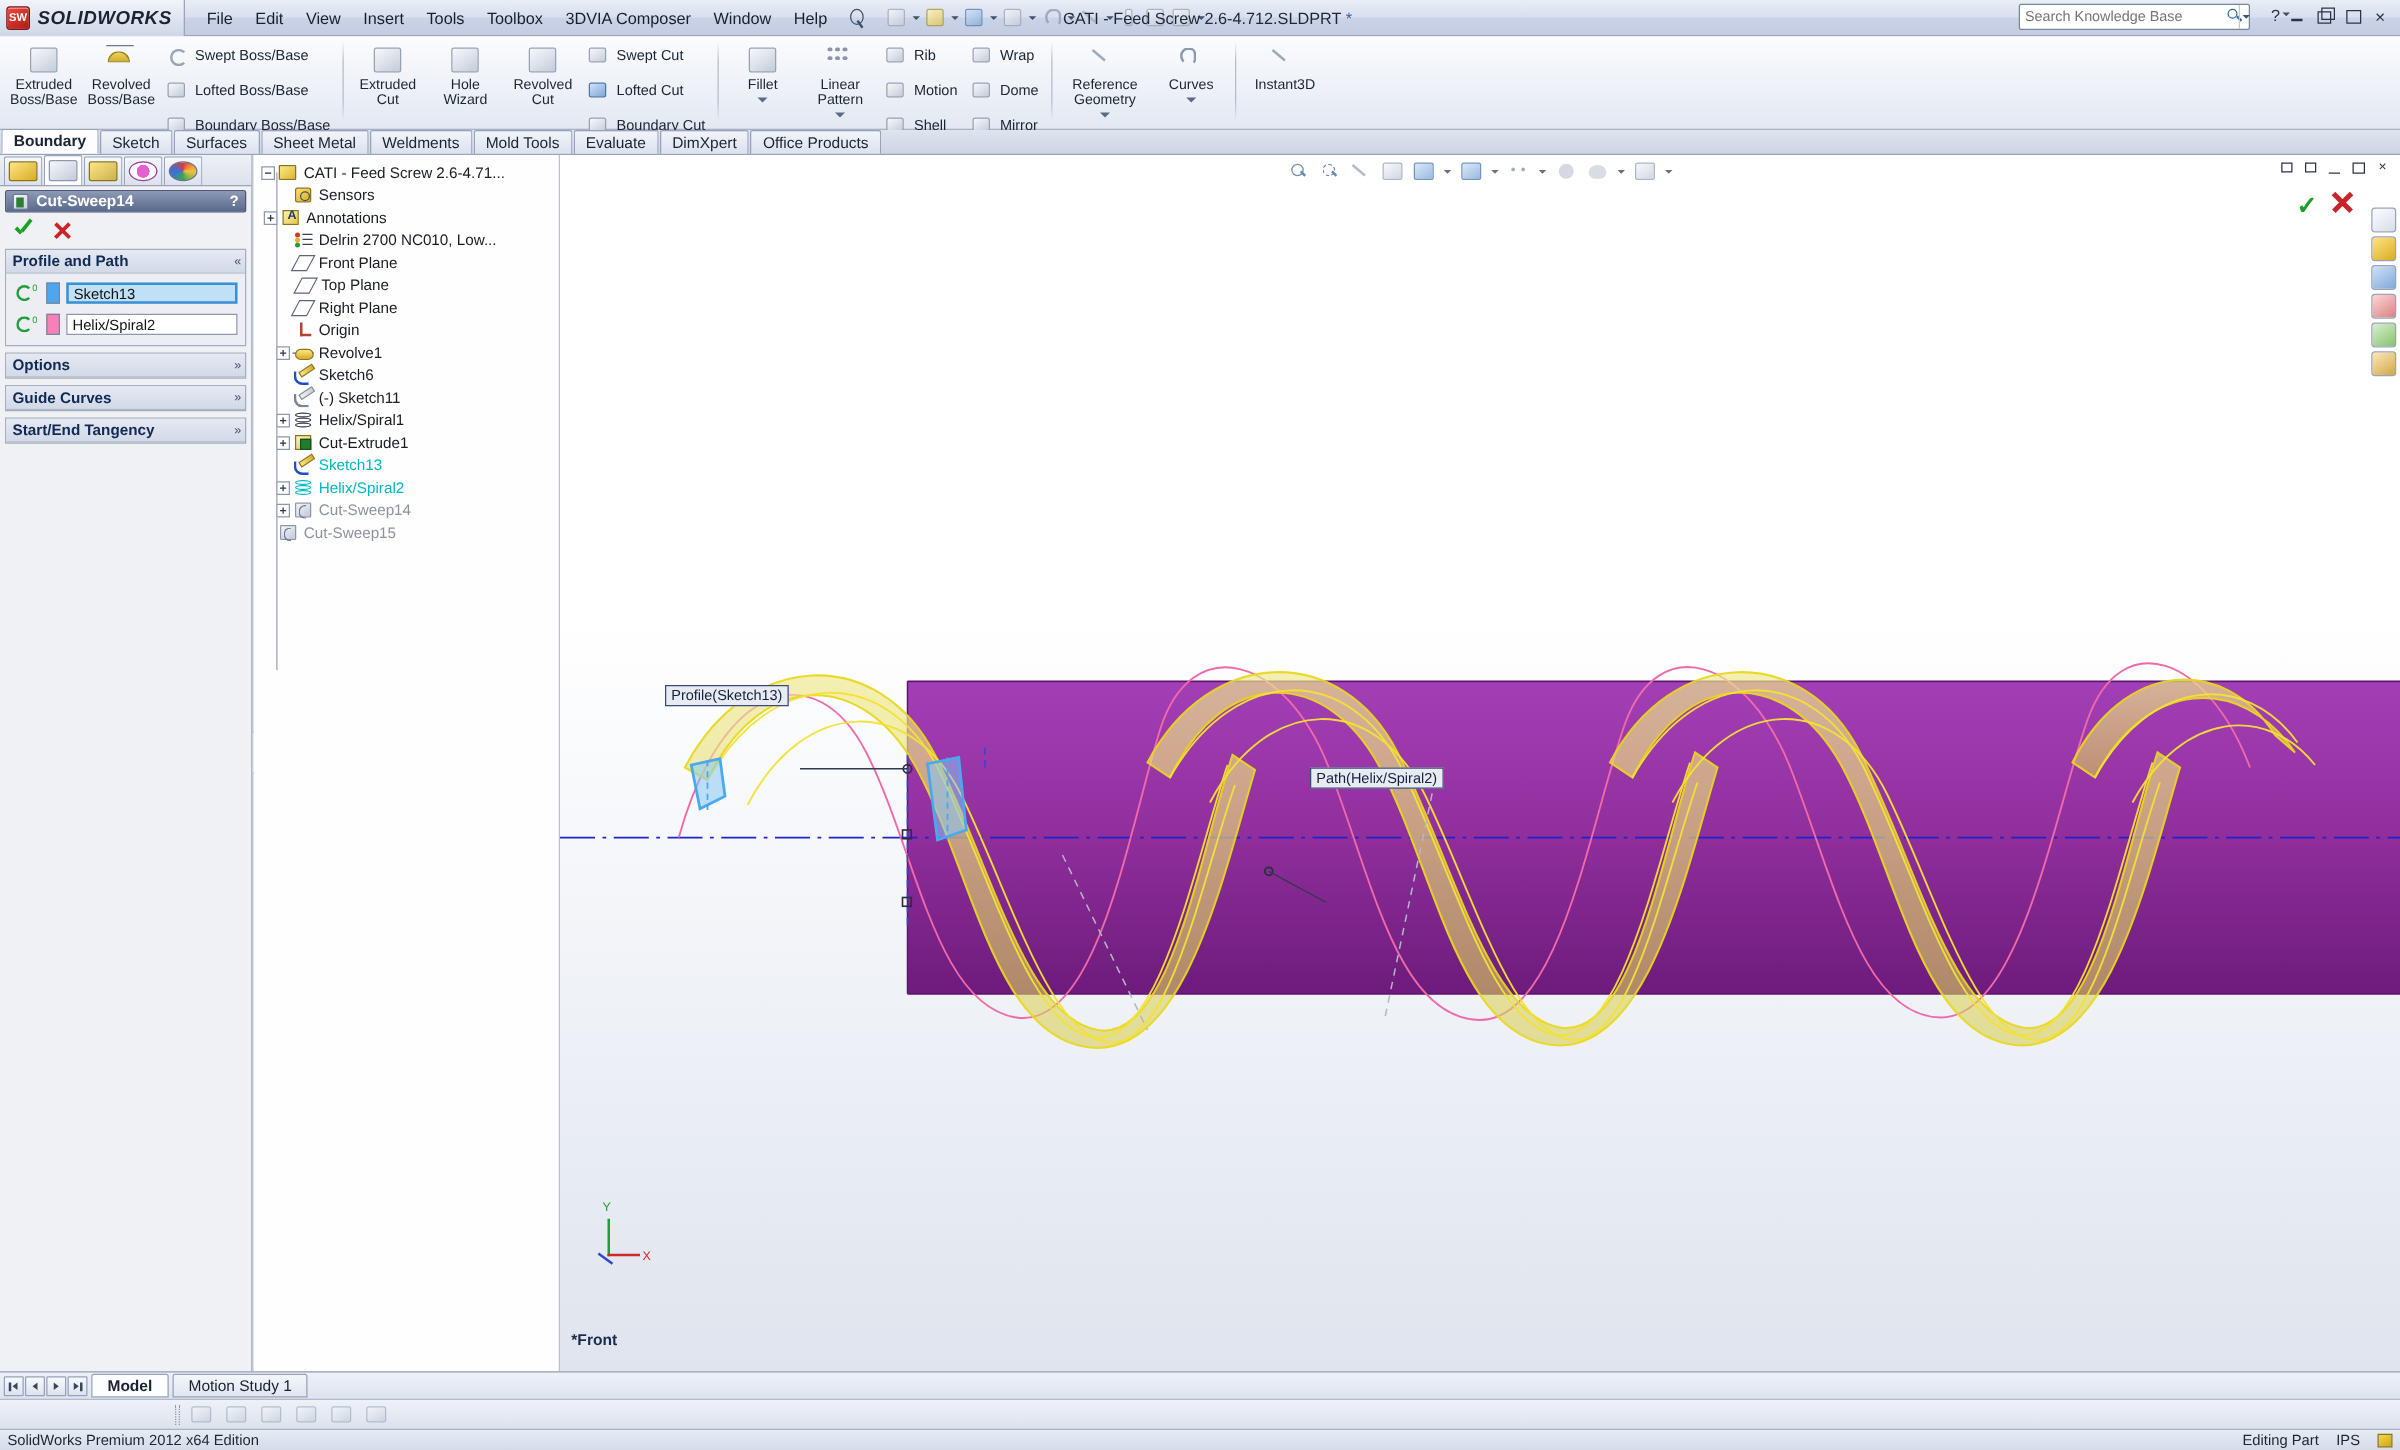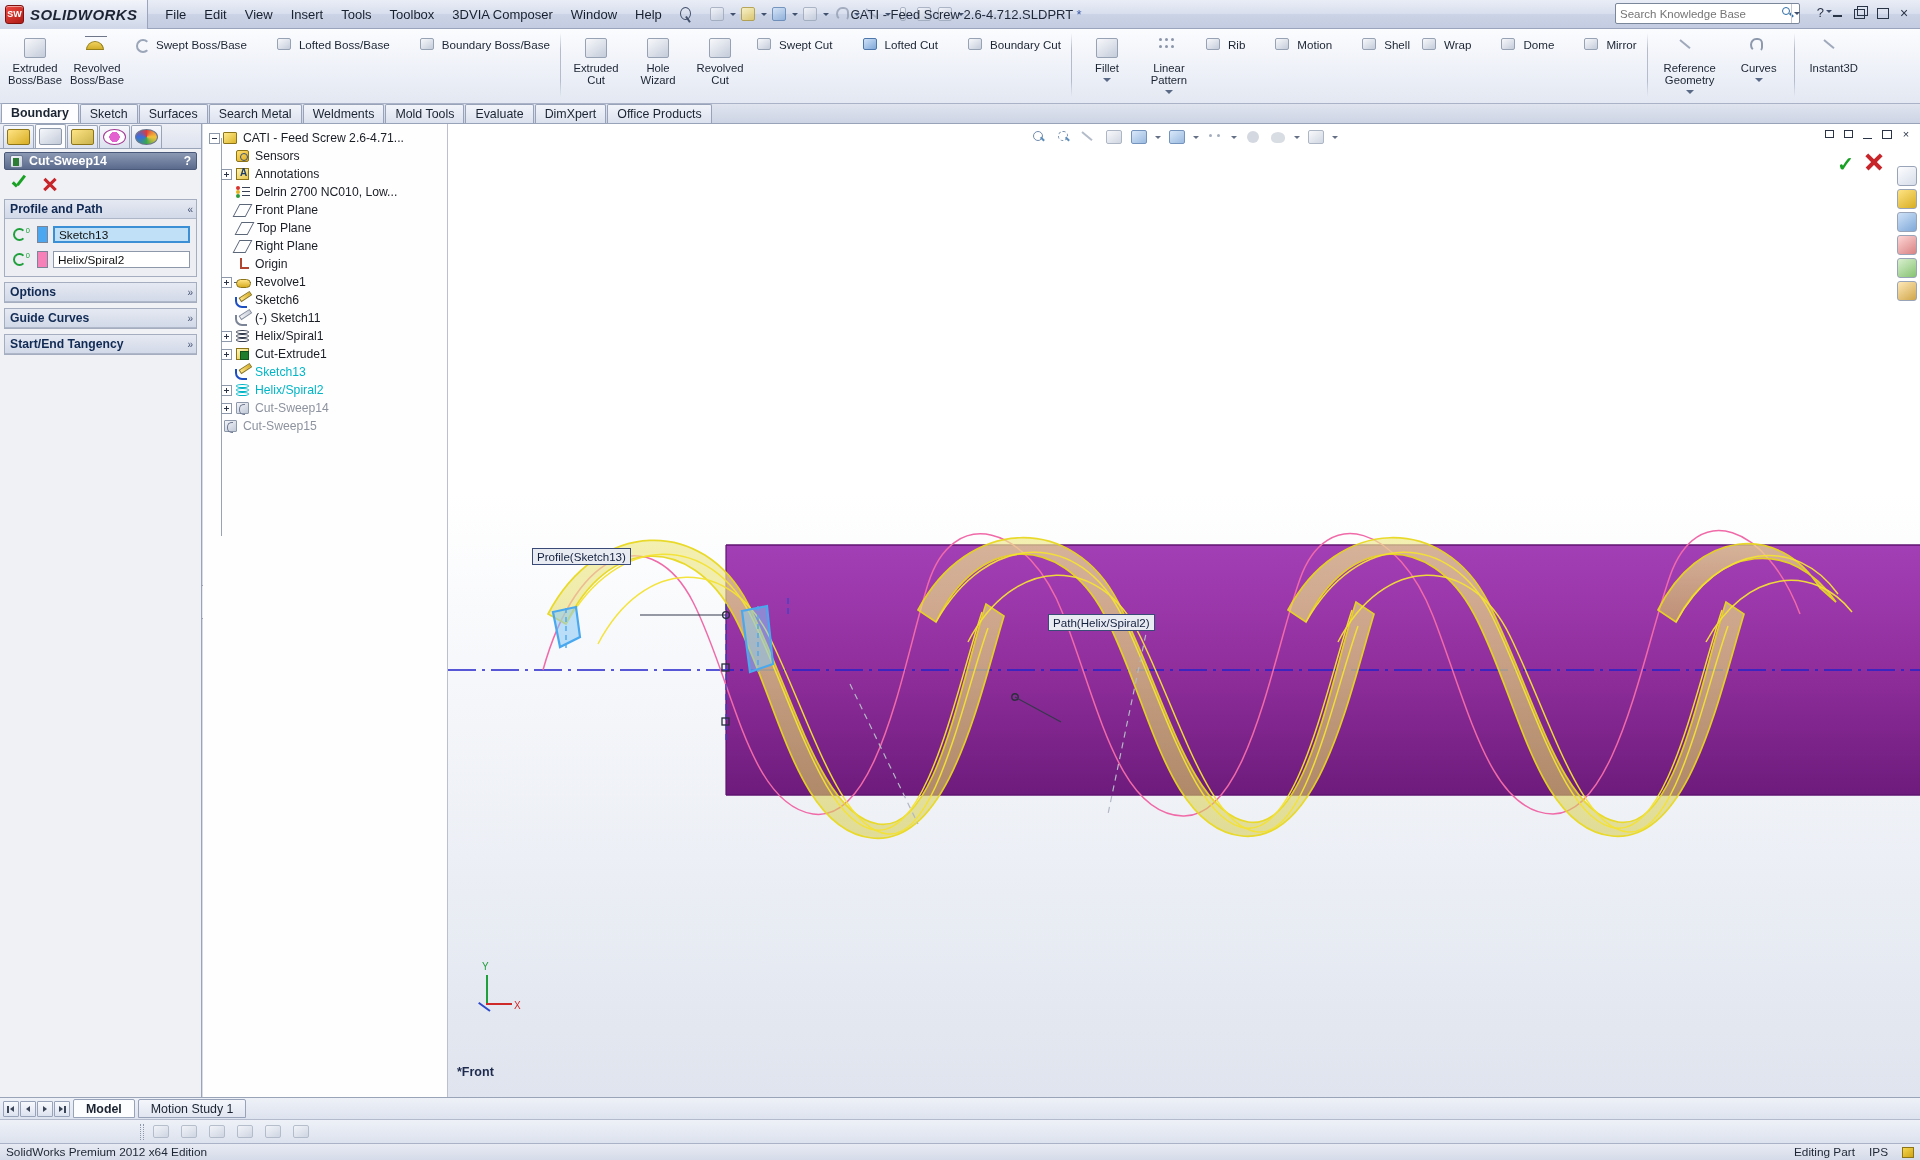--- a/index.html
+++ b/index.html
@@ -95,21 +95,21 @@
   .rgroup { display:flex; align-items:flex-start; height:75px; padding:2px 4px 0 4px; }
   .rsep { width:1px; height:64px; margin-top:4px; background:linear-gradient(180deg,rgba(160,170,190,0),#b4bccc 25%,#b4bccc 75%,rgba(160,170,190,0)); }
   .bigbtn {
     width:62px; display:flex; flex-direction:column; align-items:center; padding-top:4px;
     cursor:default; border-radius:3px;
   }
   .bigbtn .glyph { width:28px; height:26px; position:relative; }
   .bigbtn .lbl { font-size:11.3px; text-align:center; line-height:12px; color:#1b2432; margin-top:1px; }
   .bigbtn .dcaret { width:10px;height:9px;position:relative;margin-top:2px; }
   .bigbtn .dcaret:after{content:"";position:absolute;left:1px;top:2px;border-left:4px solid transparent;border-right:4px solid transparent;border-top:4px solid #5a6a86;}
-  .smallcol { display:flex; padding-top:3px; gap:18px; }
+  .smallcol { display:flex; flex-direction:column; padding-top:3px; gap:8px; }
   .smallbtn { display:flex; align-items:center; gap:5px; padding:1px 6px 1px 3px; border-radius:3px; cursor:default; }
   .smallbtn .sg { width:20px;height:18px; position:relative; flex:none; }
   .smallbtn .slbl{ font-size:11.6px; color:#1b2432; white-space:nowrap; }
 
   
   .ico3d { position:absolute; inset:3px 3px 3px 3px; background:linear-gradient(145deg,#f7f8fb,#c4ccda);
            border:1px solid #97a2b4; border-radius:2px; }
   .ico3d.y { background:linear-gradient(145deg,#fff4b8,#e4c547); border-color:#a88f21; }
   .ico3d.b { background:linear-gradient(145deg,#cfe2f8,#7fa8d8); border-color:#4e77ab; }
   .icoC { position:absolute; left:5px; top:4px; width:14px;height:14px;
@@ -585,21 +585,21 @@
           </div>
         <div class="lbl">Instant3D</div>
       </div>
     </div>
   </div>
 
   <div class="tabs">
     <div class="tab active">Boundary</div>
     <div class="tab">Sketch</div>
     <div class="tab">Surfaces</div>
-    <div class="tab">Search Metal</div>
+    <div class="tab">Sheet Metal</div>
     <div class="tab">Weldments</div>
     <div class="tab">Mold Tools</div>
     <div class="tab">Evaluate</div>
     <div class="tab">DimXpert</div>
     <div class="tab">Office Products</div>
   </div>
 
   <div class="leftpanel">
     <div class="pm-tabs">
       <div class="pmtab">
@@ -688,21 +688,21 @@
           </span>
           <span class="tlbl">CATI - Feed Screw 2.6-4.71...</span>
         </div>
         <div class="tnode" style="padding-left: 18px;">
           <span class="spacer"></span>
           <span class="tico">
             <span class="i-sens"></span>
           </span>
           <span class="tlbl">Sensors</span>
         </div>
-        <div class="tnode" style="padding-left: 18px;">
+        <div class="tnode" style="padding-left: 8px;">
           <span class="expander plus"></span>
           <span class="tico">
             <span class="i-ann"></span>
           </span>
           <span class="tlbl">Annotations</span>
         </div>
         <div class="tnode" style="padding-left: 18px;">
           <span class="spacer"></span>
           <span class="tico">
             <span class="i-mat">

